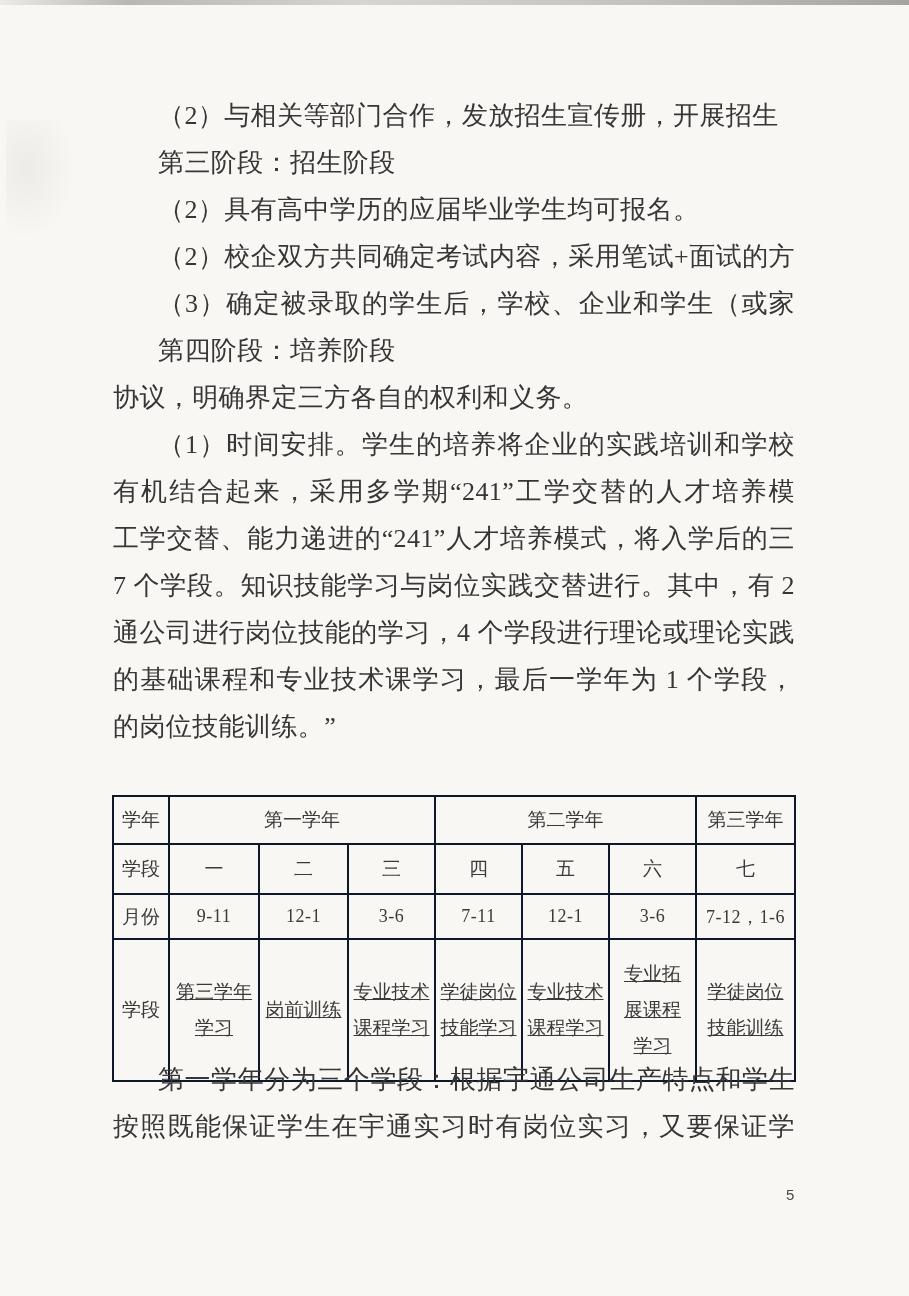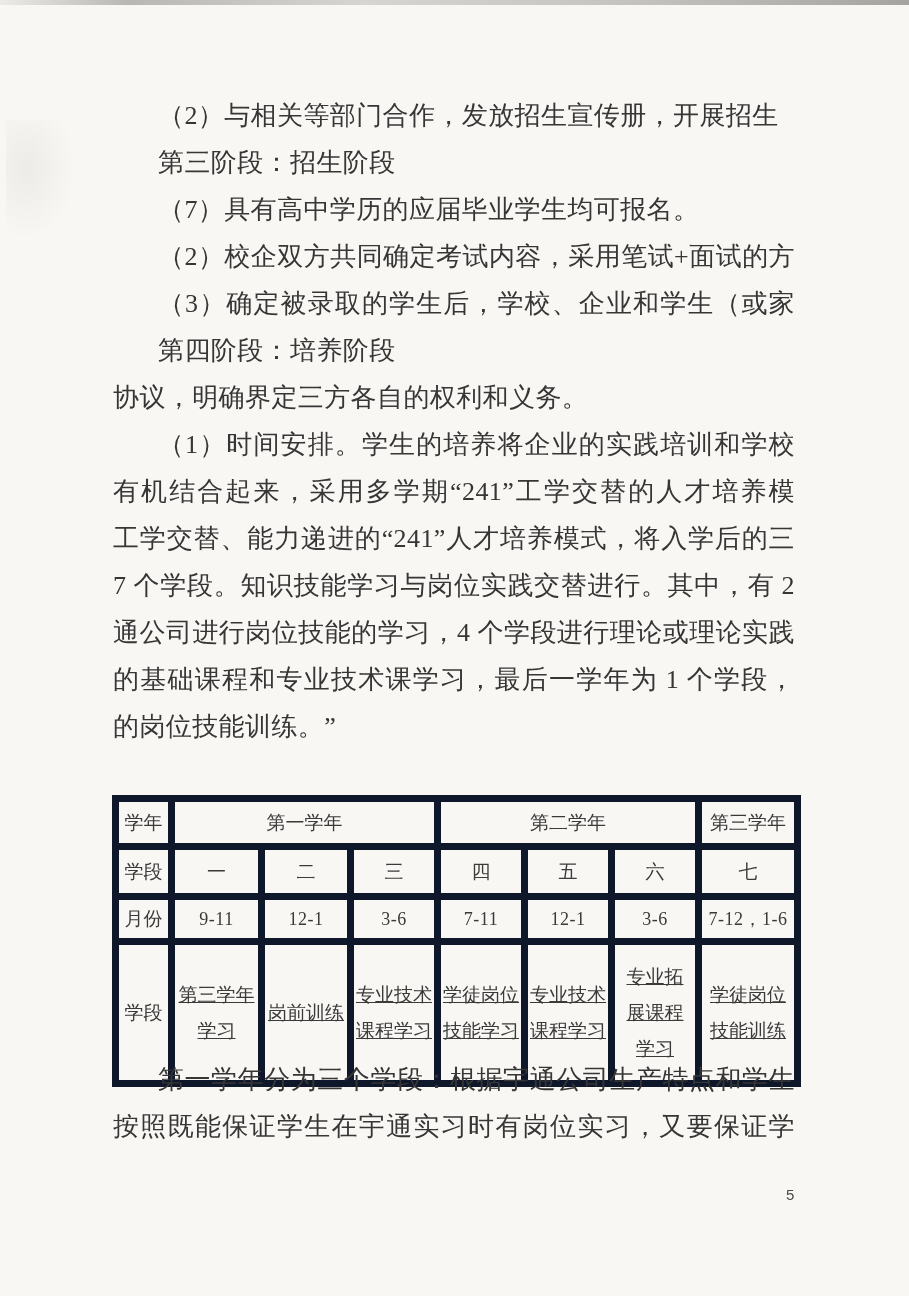--- a/index.html
+++ b/index.html
@@ -36,21 +36,21 @@
   }
   .ind{padding-left:45px;}
   .just{text-align:justify;text-align-last:justify;}
   table.sched{
     position:absolute;left:112px;top:795px;
     width:682px;
     border-collapse:collapse;
     table-layout:fixed;
   }
   table.sched td,table.sched th{
-    border:7px solid #0f172a;
+    border:2px solid #0f172a;
     font-weight:normal;
     font-size:19px;
     text-align:center;
     vertical-align:middle;
     padding:0 2px;
     color:#3a3a3a;
     overflow:hidden;
   }
   tr.r-year{height:48px;}
   tr.r-stage{height:50px;}
@@ -67,21 +67,21 @@
 </head>
 <body>
 
 <div class="page">
   <div class="scan-edge"></div>
   <div class="scan-smudge"></div>
 
   <div class="content-top">
     <div class="ln ind">（2）与相关等部门合作，发放招生宣传册，开展招生宣传工作。</div>
     <div class="ln ind">第三阶段：招生阶段</div>
-    <div class="ln ind">（7）具有高中学历的应届毕业学生均可报名。</div>
+    <div class="ln ind">（2）具有高中学历的应届毕业学生均可报名。</div>
     <div class="ln ind just">（2）校企双方共同确定考试内容，采用笔试+面试的方式进行录取，</div>
     <div class="ln ind just">（3）确定被录取的学生后，学校、企业和学生（或家长）签订三方</div>
     <div class="ln ind">第四阶段：培养阶段</div>
     <div class="ln">协议，明确界定三方各自的权利和义务。</div>
     <div class="ln ind just">（1）时间安排。学生的培养将企业的实践培训和学校的课堂教学中</div>
     <div class="ln just">有机结合起来，采用多学期“241”工学交替的人才培养模式，即“采用</div>
     <div class="ln just">工学交替、能力递进的“241”人才培养模式，将入学后的三个学年分为</div>
     <div class="ln just">7 个学段。知识技能学习与岗位实践交替进行。其中，有 2 个学段在宇</div>
     <div class="ln just">通公司进行岗位技能的学习，4 个学段进行理论或理论实践一体化课程</div>
     <div class="ln just">的基础课程和专业技术课学习，最后一学年为 1 个学段，是师傅带徒弟</div>

